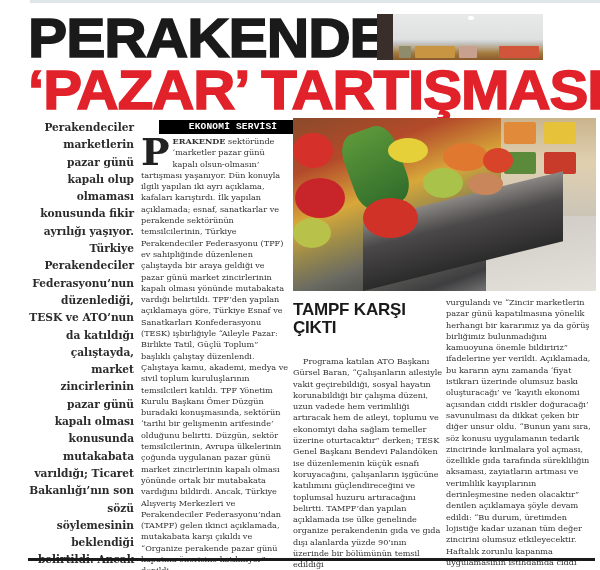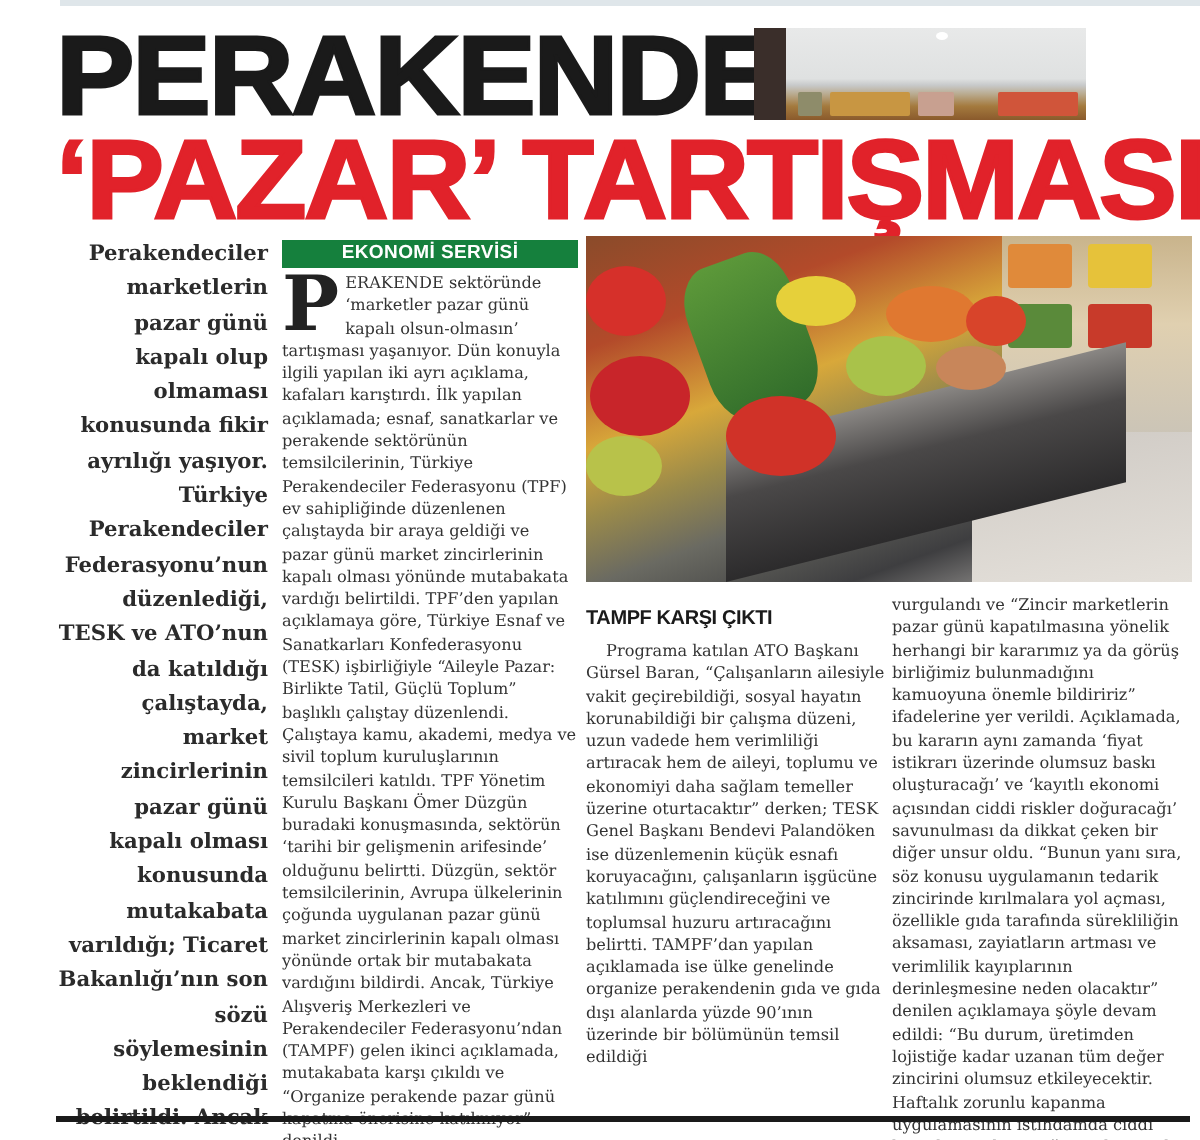--- a/index.html
+++ b/index.html
@@ -26,30 +26,30 @@
                 font-family:"DejaVu Serif", serif; font-weight:bold; font-size:10.6px; line-height:17.3px; color:#2b2b2b; }
 
   .col { position:absolute; font-family:"DejaVu Serif", serif; font-size:8.1px; line-height:11.3px; color:#333; text-align:left; }
   .col p { text-indent:0; }
   .col .indent { text-indent:10px; }
 
   .col1 { left:141px; top:136px; width:148px; }
   .col2 { left:293px; top:297px; width:150px; }
   .col3 { left:446px; top:297px; width:150px; }
 
-  .section-tag { position:absolute; left:141px; top:120px; width:148px; height:14px; background:#15803d;
-                 color:#fff; font-family:Liberation Sans, sans-serif; font-weight:bold; font-size:9.5px;
+  .section-tag { position:absolute; left:159px; top:120px; width:148px; height:14px; background:#000000;
+                 color:#fff; font-family:Liberation Mono, monospace; font-weight:bold; font-size:9.5px;
                  text-align:center; line-height:14px; letter-spacing:0.2px; }
 
   .dropcap { float:left; font-family:"DejaVu Serif", serif; font-size:38px; line-height:30px;
              margin:1px 3px 0 0; color:#222; font-weight:bold; }
-  .lead-caps { font-weight:normal; }
+  .lead-caps { font-weight:bold; }
 
-  .subhead { font-family:"Liberation Sans", sans-serif; font-weight:bold; font-size:10px; line-height:18px;
-             color:#1a1a1a; margin:4px 0 1px 0; letter-spacing:-0.2px; }
+  .subhead { font-family:"Liberation Sans", sans-serif; font-weight:bold; font-size:17px; line-height:18px;
+             color:#1a1a1a; margin:4px 0 19px 0; letter-spacing:-0.2px; }
 
   .photo { position:absolute; left:293px; top:118px; width:303px; height:173px; overflow:hidden;
            background:linear-gradient(160deg,#8a4b2a 0%,#b34a2a 20%,#d8a83a 38%,#9a8a4a 50%,#6a6a62 62%,#3e3e40 78%,#d6d2cc 100%); }
   .photo .shelf-back { position:absolute; right:0; top:0; width:95px; height:110px; background:linear-gradient(180deg,#c9b48c 0%,#e0d0b0 40%,#c7c2b8 100%); }
   .photo .crate-top { position:absolute; height:22px; border-radius:2px; }
   .photo .floor { position:absolute; right:0; bottom:0; width:110px; height:75px; background:linear-gradient(170deg,#cfcac4 0%,#e4e0da 100%); }
   .photo .counter { position:absolute; left:70px; bottom:0; width:200px; height:70px;
                     background:linear-gradient(180deg,#8a8784 0%,#4a4848 40%,#2c2b2c 100%);
                     transform:skewY(-14deg); transform-origin:left bottom; }
   .photo .produce { position:absolute; border-radius:50%; }

